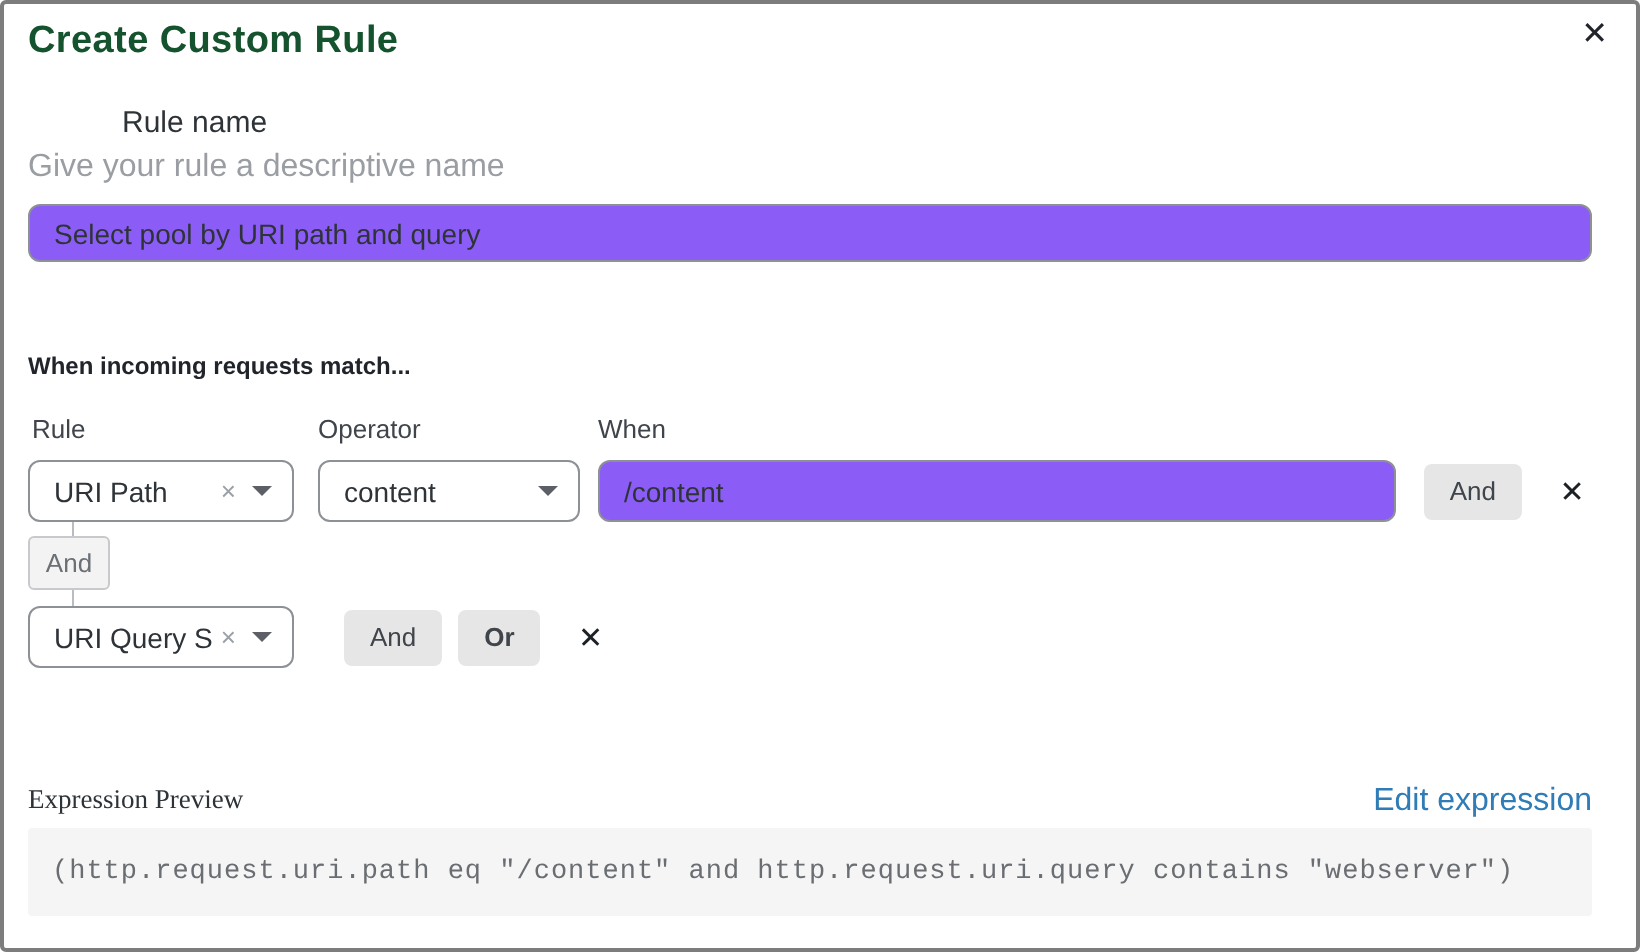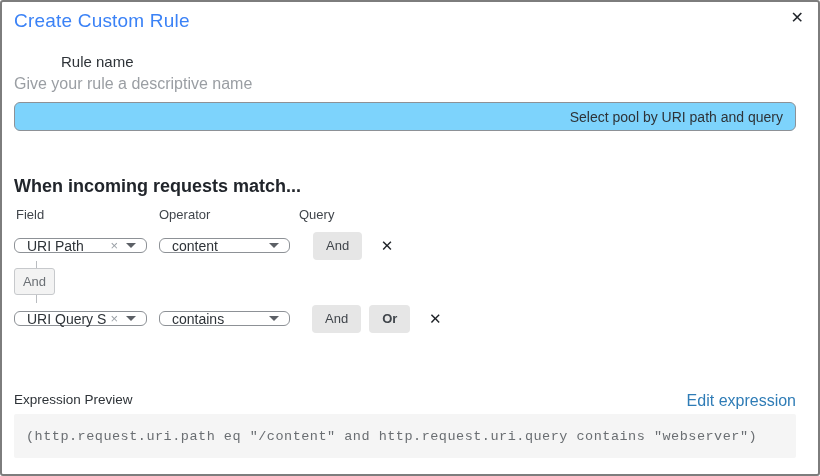--- a/index.html
+++ b/index.html
@@ -9,52 +9,52 @@
     position:relative;
     width:820px; height:476px;
     background:#fff;
     border:2px solid #7d7d7d;
     border-radius:3px;
     overflow:hidden;
   }
   .pad { position:absolute; left:12px; right:22px; }
 
   
-  .title { top:8px; font-size:19px; font-weight:400; color:#3b82f6; letter-spacing:.2px; }
+  .title { top:8px; font-size:19px; font-weight:700; color:#14532d; letter-spacing:.2px; }
   .close-x {
     position:absolute; top:6px; right:14px;
     font-size:16px; font-weight:700; color:#21252b;
     cursor:pointer; line-height:20px;
   }
 
   
   .rule-label { top:51px; font-size:15px; color:#2e3338;margin-left:47px; }
   .rule-helper { top:73px; font-size:16px; color:#9a9ea3; }
   .text-input {
     display:block; width:100%; height:29px;
     border:1px solid #8d9196; border-radius:6px;
     padding:0 12px; font-size:14px; color:#2e3338;
     font-family:"Liberation Sans","DejaVu Sans",sans-serif;
-    background:#7dd3fc; outline:none;text-align:right;
+    background:#8b5cf6; outline:none;
   }
   .name-wrap { top:100px; }
 
   
-  .match-heading { top:174px; font-size:18px; font-weight:700; color:#21252b; }
+  .match-heading { top:174px; font-size:12px; font-weight:700; color:#21252b; }
   .col-labels { top:205px; display:flex; font-size:13px; color:#40454b; }
   .col-labels .c1 { width:145px; padding-left:2px; }
   .col-labels .c2 { width:140px; }
 
   .cond-row { display:flex; align-items:center; height:31px; }
   .row1 { top:228px; }
   .row2 { top:301px; }
 
   .select {
     display:flex; align-items:center;
-    height:15px; border:1px solid #8d9196; border-radius:6px;
+    height:31px; border:1px solid #8d9196; border-radius:6px;
     background:#fff; padding:0 10px 0 12px;
     font-size:14px; color:#2e3338; cursor:pointer;
     flex:none;
   }
   .select .sel-text { flex:1; overflow:hidden; white-space:nowrap; }
   .field-select { width:133px; margin-right:12px; }
   .op-select { width:131px; margin-right:9px; }
   .clear-x { color:#9aa0a6; font-size:13px; margin:0 8px 0 4px; cursor:pointer; line-height:1; }
   .caret {
     width:0; height:0; flex:none;
@@ -78,21 +78,21 @@
   .connector { position:absolute; top:259px; left:12px; width:45px; }
   .conn-line { width:1px; height:7px; background:#b9bcc0; margin-left:22px; }
   .conn-line.b { height:8px; }
   .conn-badge {
     width:41px; height:27px; line-height:25px; text-align:center;
     background:#f3f3f3; border:1px solid #c7c9cc; border-radius:3px;
     font-size:13px; color:#6b7075;
   }
 
   
-  .expr-label { top:390px; font-size:13.5px; color:#2e3338; }
+  .expr-label { top:390px; font-size:13.5px; color:#2e3338;font-family:Liberation Serif, serif; }
   .expr-link {
     position:absolute; top:390px; right:22px;
     font-size:16px; color:#2f7cb6; cursor:pointer; text-decoration:none;
   }
   .code-block {
     top:412px; height:44px; background:#f5f5f5; border-radius:2px;
     display:flex; align-items:center; padding:0 12px;
     font-family:"Liberation Mono","DejaVu Sans Mono",monospace;
     font-size:13.5px; color:#6a6e72; letter-spacing:.5px;
     white-space:nowrap; overflow:hidden;
@@ -108,55 +108,52 @@
 
   <div class="pad rule-label">Rule name</div>
   <div class="pad rule-helper">Give your rule a descriptive name</div>
   <div class="pad name-wrap">
     <input class="text-input" type="text" value="Select pool by URI path and query" style="">
   </div>
 
   <div class="pad match-heading">When incoming requests match...</div>
 
   <div class="pad col-labels">
-    <span class="c1">Field</span>
+    <span class="c1">Rule</span>
     <span class="c2">Operator</span>
-    <span class="c3">Query</span>
+    <span class="c3">When</span>
   </div>
 
   <div class="pad cond-row row1">
     <div class="select field-select">
       <span class="sel-text">URI Path</span>
       <span class="clear-x">×</span>
       <span class="caret"></span>
     </div>
     <div class="select op-select">
       <span class="sel-text">content</span>
       <span class="caret"></span>
     </div>
+    <input class="text-input value-input" type="text" value="/content" style="">
     <button class="conj-btn ml14">And</button>
     <span class="row-del">✕</span>
   </div>
 
   <div class="connector">
     <div class="conn-line"></div>
     <div class="conn-badge">And</div>
     <div class="conn-line b"></div>
   </div>
 
   <div class="pad cond-row row2">
     <div class="select field-select">
       <span class="sel-text">URI Query St...</span>
       <span class="clear-x">×</span>
       <span class="caret"></span>
     </div>
-    <div class="select op-select">
-      <span class="sel-text">contains</span>
-      <span class="caret"></span>
-    </div>
     <button class="conj-btn ml13">And</button>
     <button class="conj-btn ml8">Or</button>
     <span class="row-del">✕</span>
   </div>
 
   <div class="pad expr-label">Expression Preview</div>
   <a class="expr-link" href="#">Edit expression</a>
   <div class="pad code-block">(http.request.uri.path eq "/content" and http.request.uri.query contains "webserver")</div>
 
 </div>

